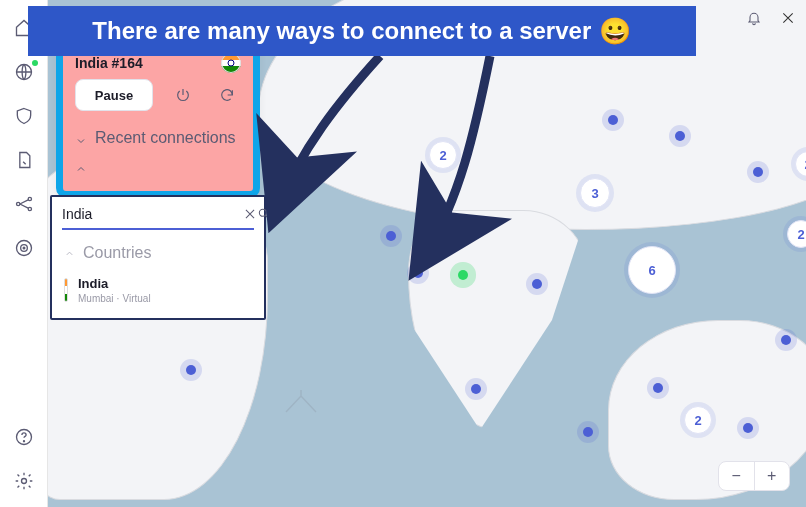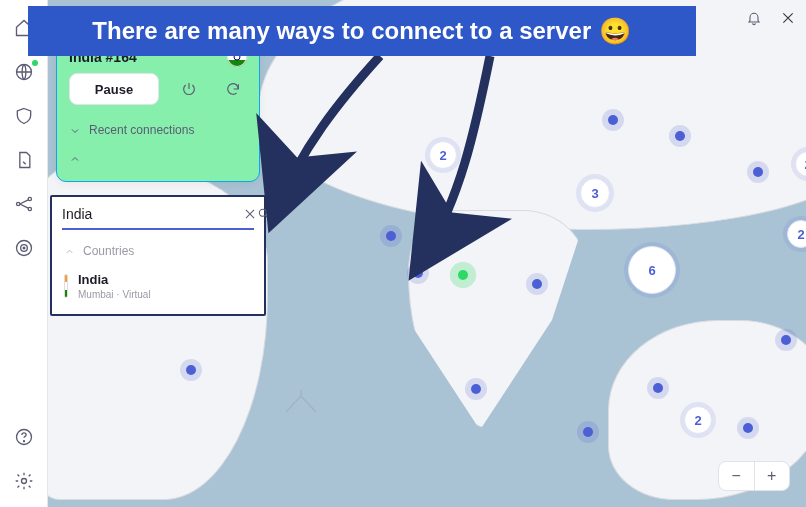--- a/index.html
+++ b/index.html
@@ -14,39 +14,39 @@
   .rail .spacer { flex: 1; }
   .rail svg { width: 20px; height: 20px; stroke: #5b5b73; stroke-width: 1.6; fill: none; }
 
   
   .top-right { position: absolute; right: 6px; top: 6px; display: flex; gap: 10px; z-index: 40; }
   .top-right .tb { width: 24px; height: 24px; display: flex; align-items: center; justify-content: center; color: #5b5b73; }
   .top-right svg { width: 16px; height: 16px; stroke: #5b5b73; stroke-width: 1.6; fill: none; }
   .close-x svg { stroke: #333; }
 
   
-  .panel { position: absolute; left: 56px; top: 34px; width: 204px; background: #86efac; border: 1px solid #0ea5e9; border-radius: 10px; box-shadow: 0 2px 8px rgba(0,0,0,0.06); padding: 10px 0 8px 0; z-index: 35; }
+  .panel { position: absolute; left: 56px; top: 34px; width: 204px; background: #fca5a5; border: 7px solid #0ea5e9; border-radius: 10px; box-shadow: 0 2px 8px rgba(0,0,0,0.06); padding: 10px 0 8px 0; z-index: 35; }
   .panel-head { display: flex; align-items: center; padding: 2px 12px 6px 12px; }
   .panel-head .title { font-size: 14px; font-weight: 600; color: #1c1c28; flex: 1; }
   .panel-head .flag { width: 20px; height: 20px; border-radius: 50%; background: linear-gradient(to bottom, #ff9933 0 33%, #fff 33% 66%, #138808 66% 100%); box-shadow: 0 0 0 1px #ddd inset; position: relative; }
   .panel-head .flag::after { content: ""; position: absolute; left: 50%; top: 50%; width: 5px; height: 5px; border: 1px solid #000080; border-radius: 50%; transform: translate(-50%, -50%); }
   .btn-row { display: flex; align-items: center; gap: 16px; padding: 0 12px 10px 12px; }
   .pause-btn { flex: 1; height: 32px; border: 1px solid #e2e2ea; background: #fff; border-radius: 8px; font-size: 13px; font-weight: 600; color: #1c1c28; cursor: pointer; }
   .icon-btn { width: 28px; height: 28px; display: flex; align-items: center; justify-content: center; color: #5b5b73; border-radius: 6px; cursor: pointer; }
   .icon-btn svg { width: 16px; height: 16px; stroke: #5b5b73; stroke-width: 1.8; fill: none; }
-  .exp-row { display: flex; align-items: flex-end; gap: 8px; padding: 8px 12px; font-size: 12px; color: #5b5b73; cursor: pointer; }
+  .exp-row { display: flex; align-items: flex-end; gap: 8px; padding: 8px 12px; font-size: 16px; color: #5b5b73; cursor: pointer; }
   .exp-row svg { width: 12px; height: 12px; stroke: #5b5b73; stroke-width: 2; fill: none; }
 
   
   .search-box { position: absolute; left: 50px; top: 195px; width: 216px; background: #fff; border: 2px solid #24305e; border-radius: 2px; z-index: 36; padding-top: 3px; }
   .search-row { display: flex; align-items: center; border-bottom: 2px solid #4c5fd5; margin: 4px 10px 6px 10px; padding: 2px 0 6px 0; }
   .search-row input { border: none; outline: none; font-size: 14px; flex: 1; color: #1c1c28; background: transparent; }
   .search-row .clr, .search-row .mag { width: 22px; display: flex; justify-content: center; color: #5b5b73; cursor: pointer; }
   .search-row svg { width: 14px; height: 14px; stroke: #5b5b73; stroke-width: 1.8; fill: none; }
-  .group-head { display: flex; align-items: center; gap: 8px; padding: 8px 12px; font-size: 12px; color: #9a9aa7; }
+  .group-head { display: flex; align-items: center; gap: 8px; padding: 8px 12px; font-size: 16px; color: #9a9aa7; }
   .group-head svg { width: 11px; height: 11px; stroke: #b4b4bf; stroke-width: 2; fill: none; }
   .result { display: flex; align-items: center; gap: 10px; padding: 6px 12px 14px 12px; cursor: pointer; }
   .result .rflag { width: 4px; height: 24px; background: linear-gradient(to bottom, #ff9933 0 33%, #fff 33% 66%, #138808 66% 100%); border: 1px solid #ddd; border-radius: 2px; }
   .result .rlabel { font-size: 13px; font-weight: 600; color: #1c1c28; }
   .result .rsub { font-size: 10px; color: #9a9aa7; margin-top: 2px; }
 
   
   .map { position: absolute; left: 48px; top: 0; right: 0; bottom: 0; background: #a9c3d4; z-index: 5; }
   .land { position: absolute; background: #f3f4f7; border: 1px solid #d9dbe0; }
   .node { position: absolute; width: 10px; height: 10px; border-radius: 50%; background: #4c5fd5; box-shadow: 0 0 0 6px rgba(76,95,213,0.18); transform: translate(-50%, -50%); }

